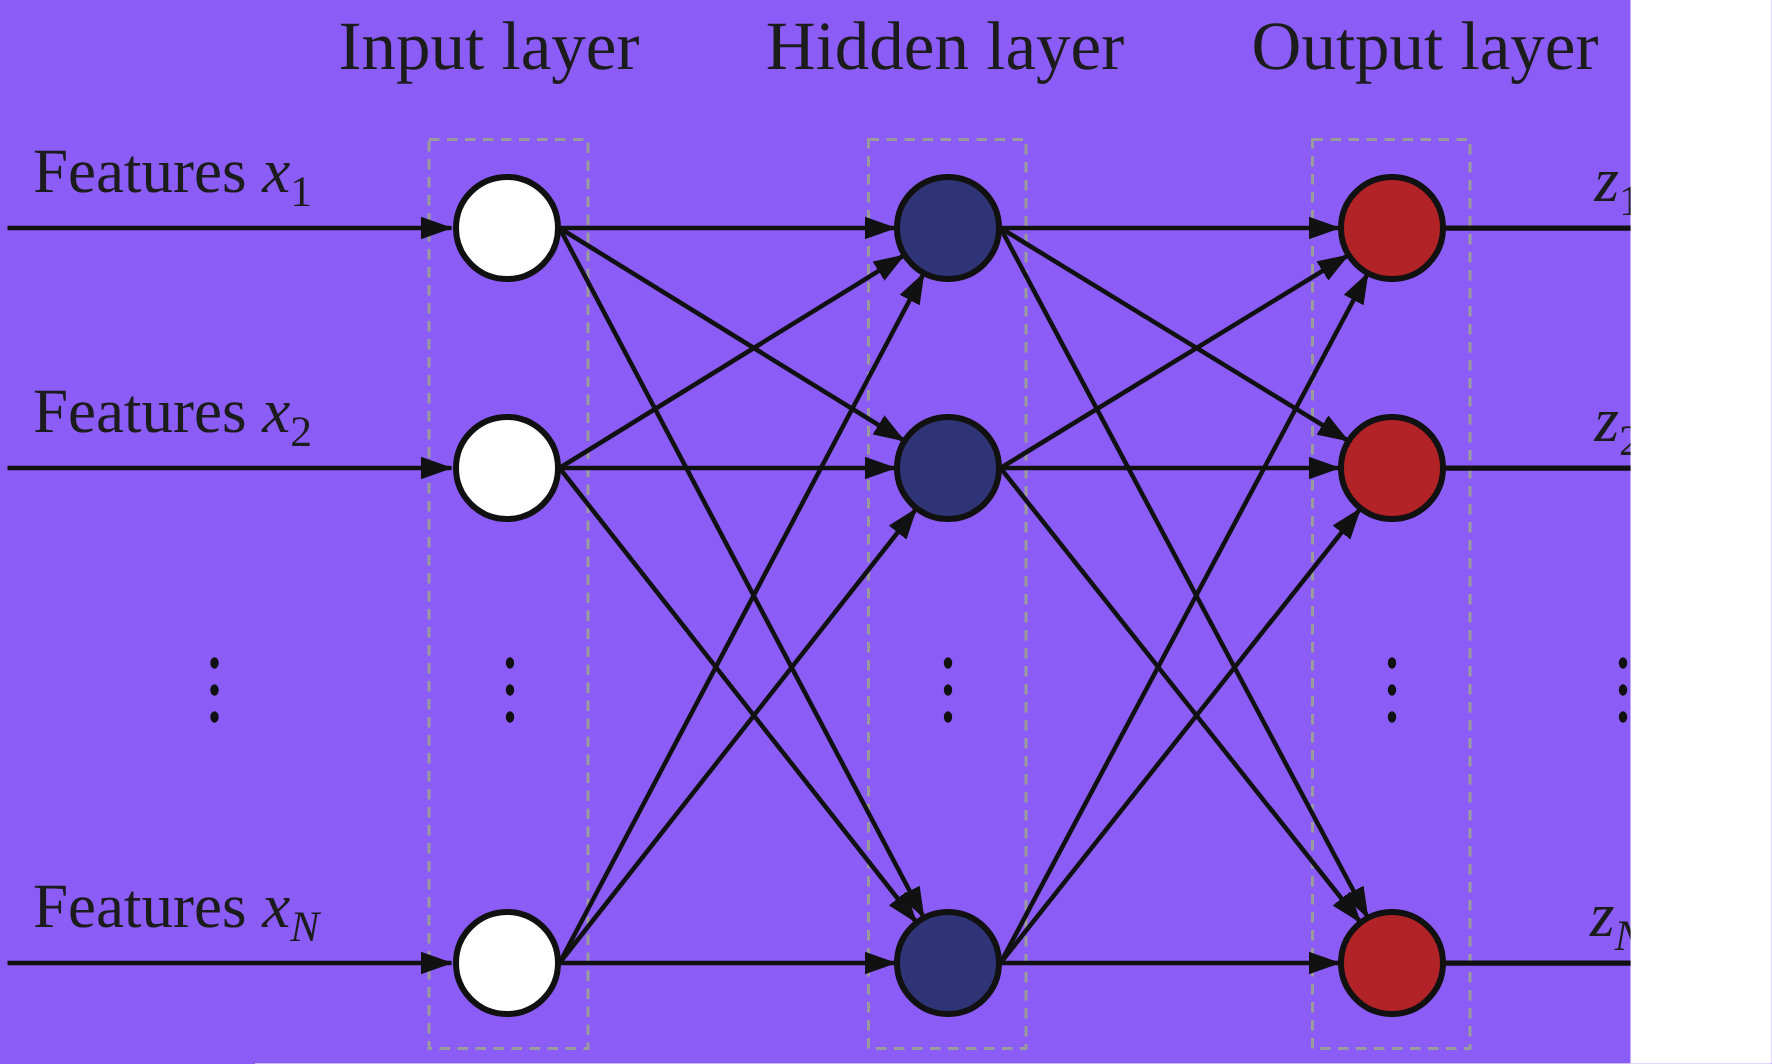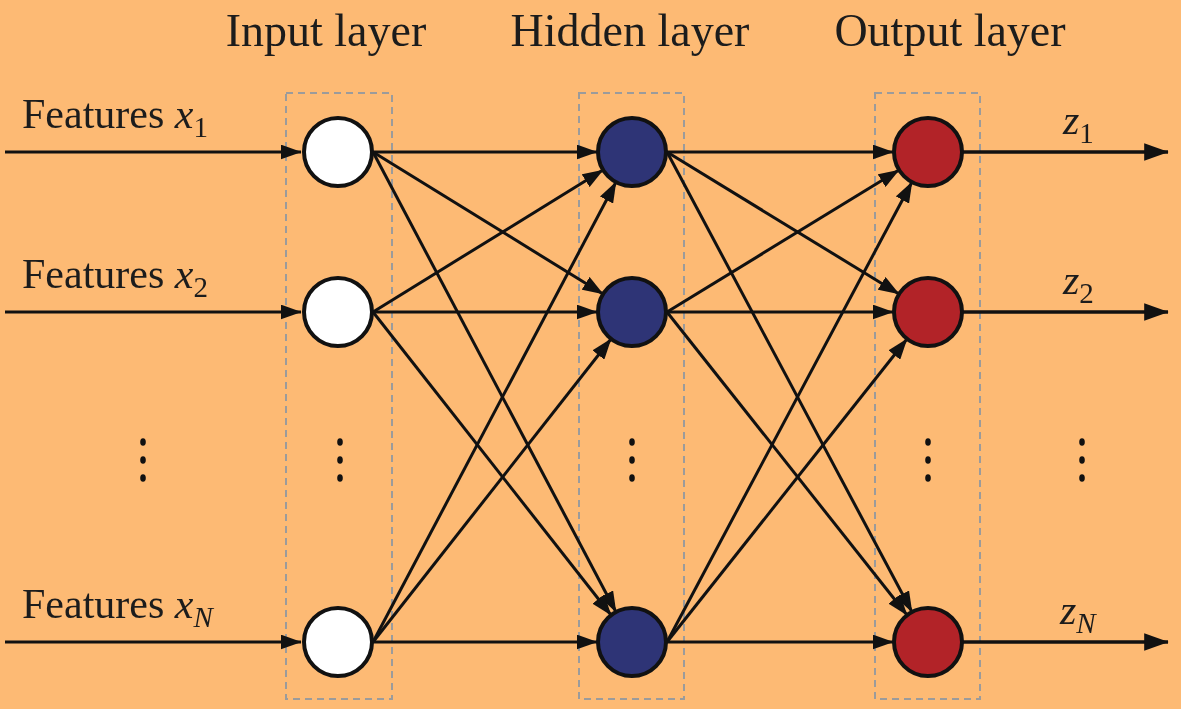--- a/index.html
+++ b/index.html
@@ -2,23 +2,23 @@
 <html><head>
 <meta charset="utf-8">
 <style>
   html, body {
     margin: 0;
     padding: 0;
     background: #ffffff;
   }
   .stage {
     position: relative;
-    width: 1181px;
+    width: 1087px;
     height: 709px;
-    background: #fdba74;
+    background: #8b5cf6;
     overflow: hidden;
   }
   svg { display: block; }
   text {
     font-family: "Liberation Serif", "DejaVu Serif", serif;
   }
   .hdr { font-size: 46px; }
   .lbl { font-size: 42px; }
   .sub { font-size: 29px; }
   .ital { font-style: italic; }

